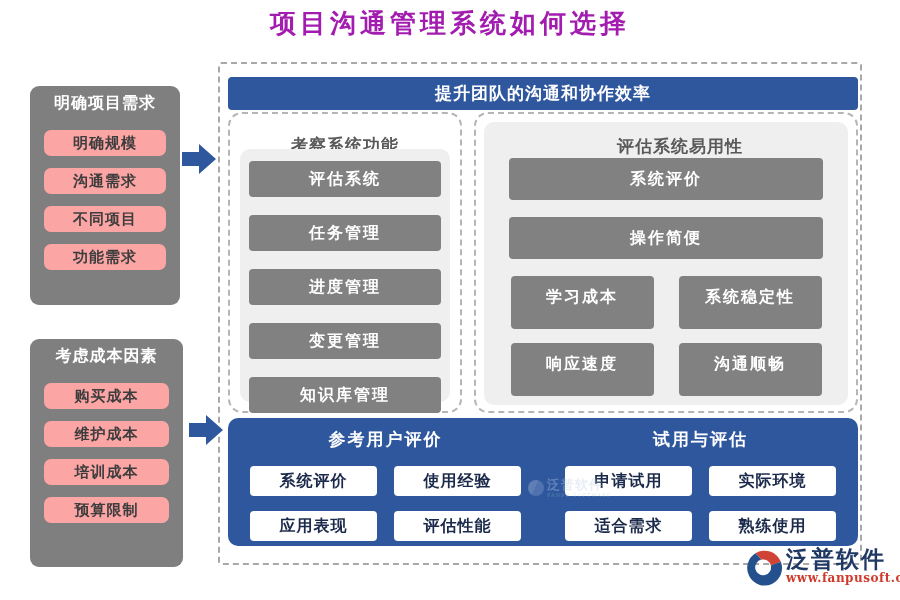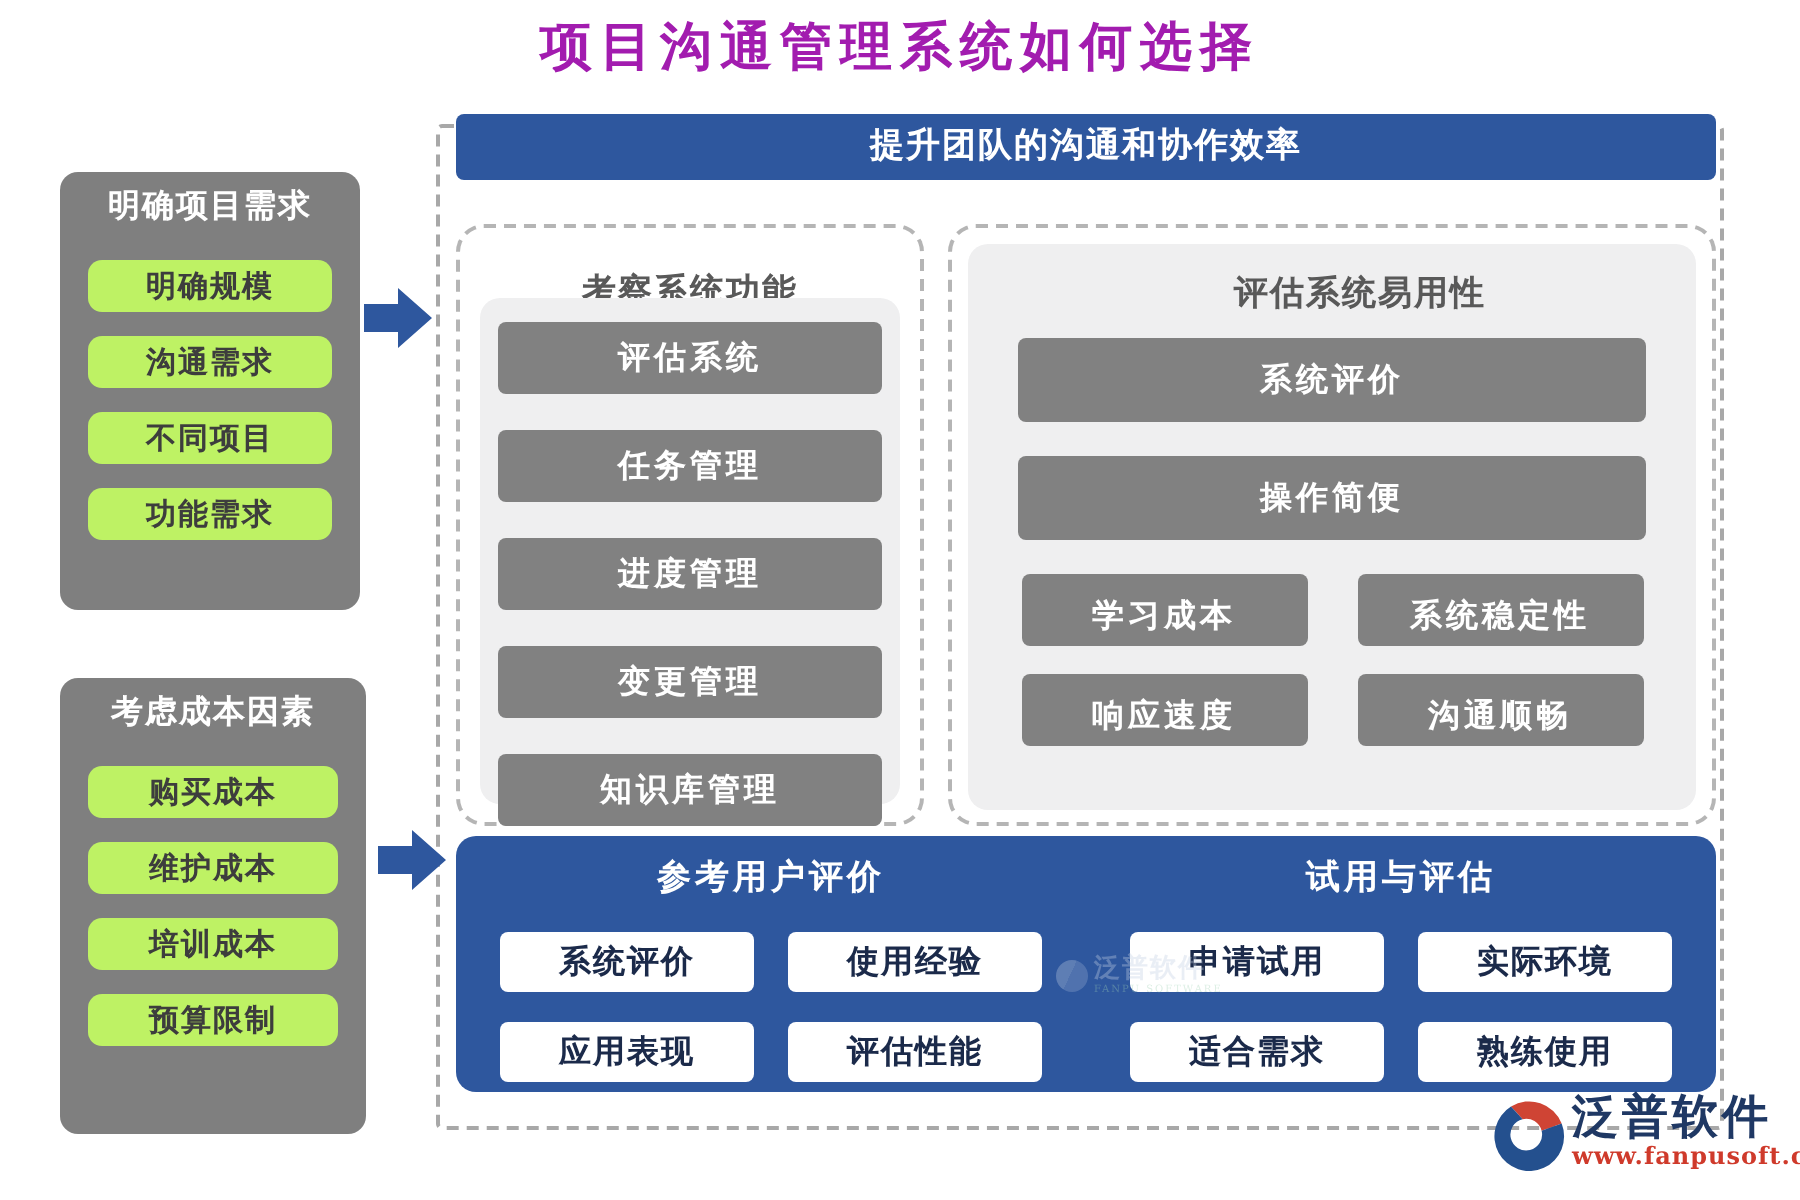--- a/index.html
+++ b/index.html
@@ -14,38 +14,38 @@
     text-align:center;font-size:26px;font-weight:bold;
     letter-spacing:4px;color:#a21caf;
   }
   
   .main-box{
     position:absolute;left:218px;top:62px;width:644px;height:503px;
     border:2px dashed #a8a8a8;border-radius:3px;box-sizing:border-box;
   }
   
   .banner{
-    position:absolute;left:228px;top:57px;width:630px;height:33px;
+    position:absolute;left:228px;top:77px;width:630px;height:33px;
     background:#2e579e;border-radius:4px;color:#ffffff;
     font-size:17px;font-weight:bold;letter-spacing:1px;
     line-height:33px;text-align:center;
   }
   
   .side-box{
     position:absolute;background:#7f7f7f;border-radius:9px;
     box-sizing:border-box;padding-top:7px;
   }
   .box1{left:30px;top:86px;width:150px;height:219px;}
   .box2{left:30px;top:339px;width:153px;height:228px;}
   .side-header{
     text-align:center;color:#ffffff;font-size:16px;font-weight:bold;
     letter-spacing:1px;margin-bottom:16px;
   }
   .side-item{
-    margin:0 14px 12px 14px;height:26px;background:#bef264;
+    margin:0 14px 12px 14px;height:26px;background:#fca5a5;
     border-radius:7px;color:#3d3d3d;font-size:15px;font-weight:bold;
     line-height:26px;text-align:center;letter-spacing:1px;
   }
   
   .arrow{position:absolute;width:34px;height:32px;}
   .a1{left:182px;top:143px;}
   .a2{left:189px;top:414px;}
   
   .sub-panel{
     position:absolute;border:2px dashed #b5b5b5;border-radius:14px;
@@ -66,26 +66,26 @@
   .gray-btn{
     background:#818181;color:#ffffff;font-size:16px;font-weight:bold;
     letter-spacing:2px;border-radius:4px;text-align:center;
   }
   .panel-inner .gray-btn{height:36px;line-height:36px;margin-bottom:18px;}
   .panel-inner2{
     position:absolute;left:8px;top:8px;width:364px;height:283px;
     background:#efeff0;border-radius:10px;box-sizing:border-box;
     padding-top:13px;
   }
-  .panel-inner2 .panel-header{margin-bottom:11px;padding-left:28px;}
+  .panel-inner2 .panel-header{padding-left:28px;}
   .wide-btn{width:314px;height:42px;line-height:42px;margin:0 auto 17px auto;}
   .grid-row{
     display:flex;justify-content:center;gap:25px;margin-bottom:14px;
   }
-  .small-btn{width:143px;height:36px;line-height:42px;margin:0;}
+  .small-btn{width:143px;height:53px;line-height:42px;margin:0;}
   
   .bottom-panel{
     position:absolute;left:228px;top:418px;width:630px;height:128px;
     background:#2e579e;border-radius:10px;display:flex;
   }
   .bp-col{flex:1;padding-top:9px;}
   .bp-header{
     text-align:center;color:#ffffff;font-size:17px;font-weight:bold;
     letter-spacing:2px;height:24px;line-height:24px;
   }

